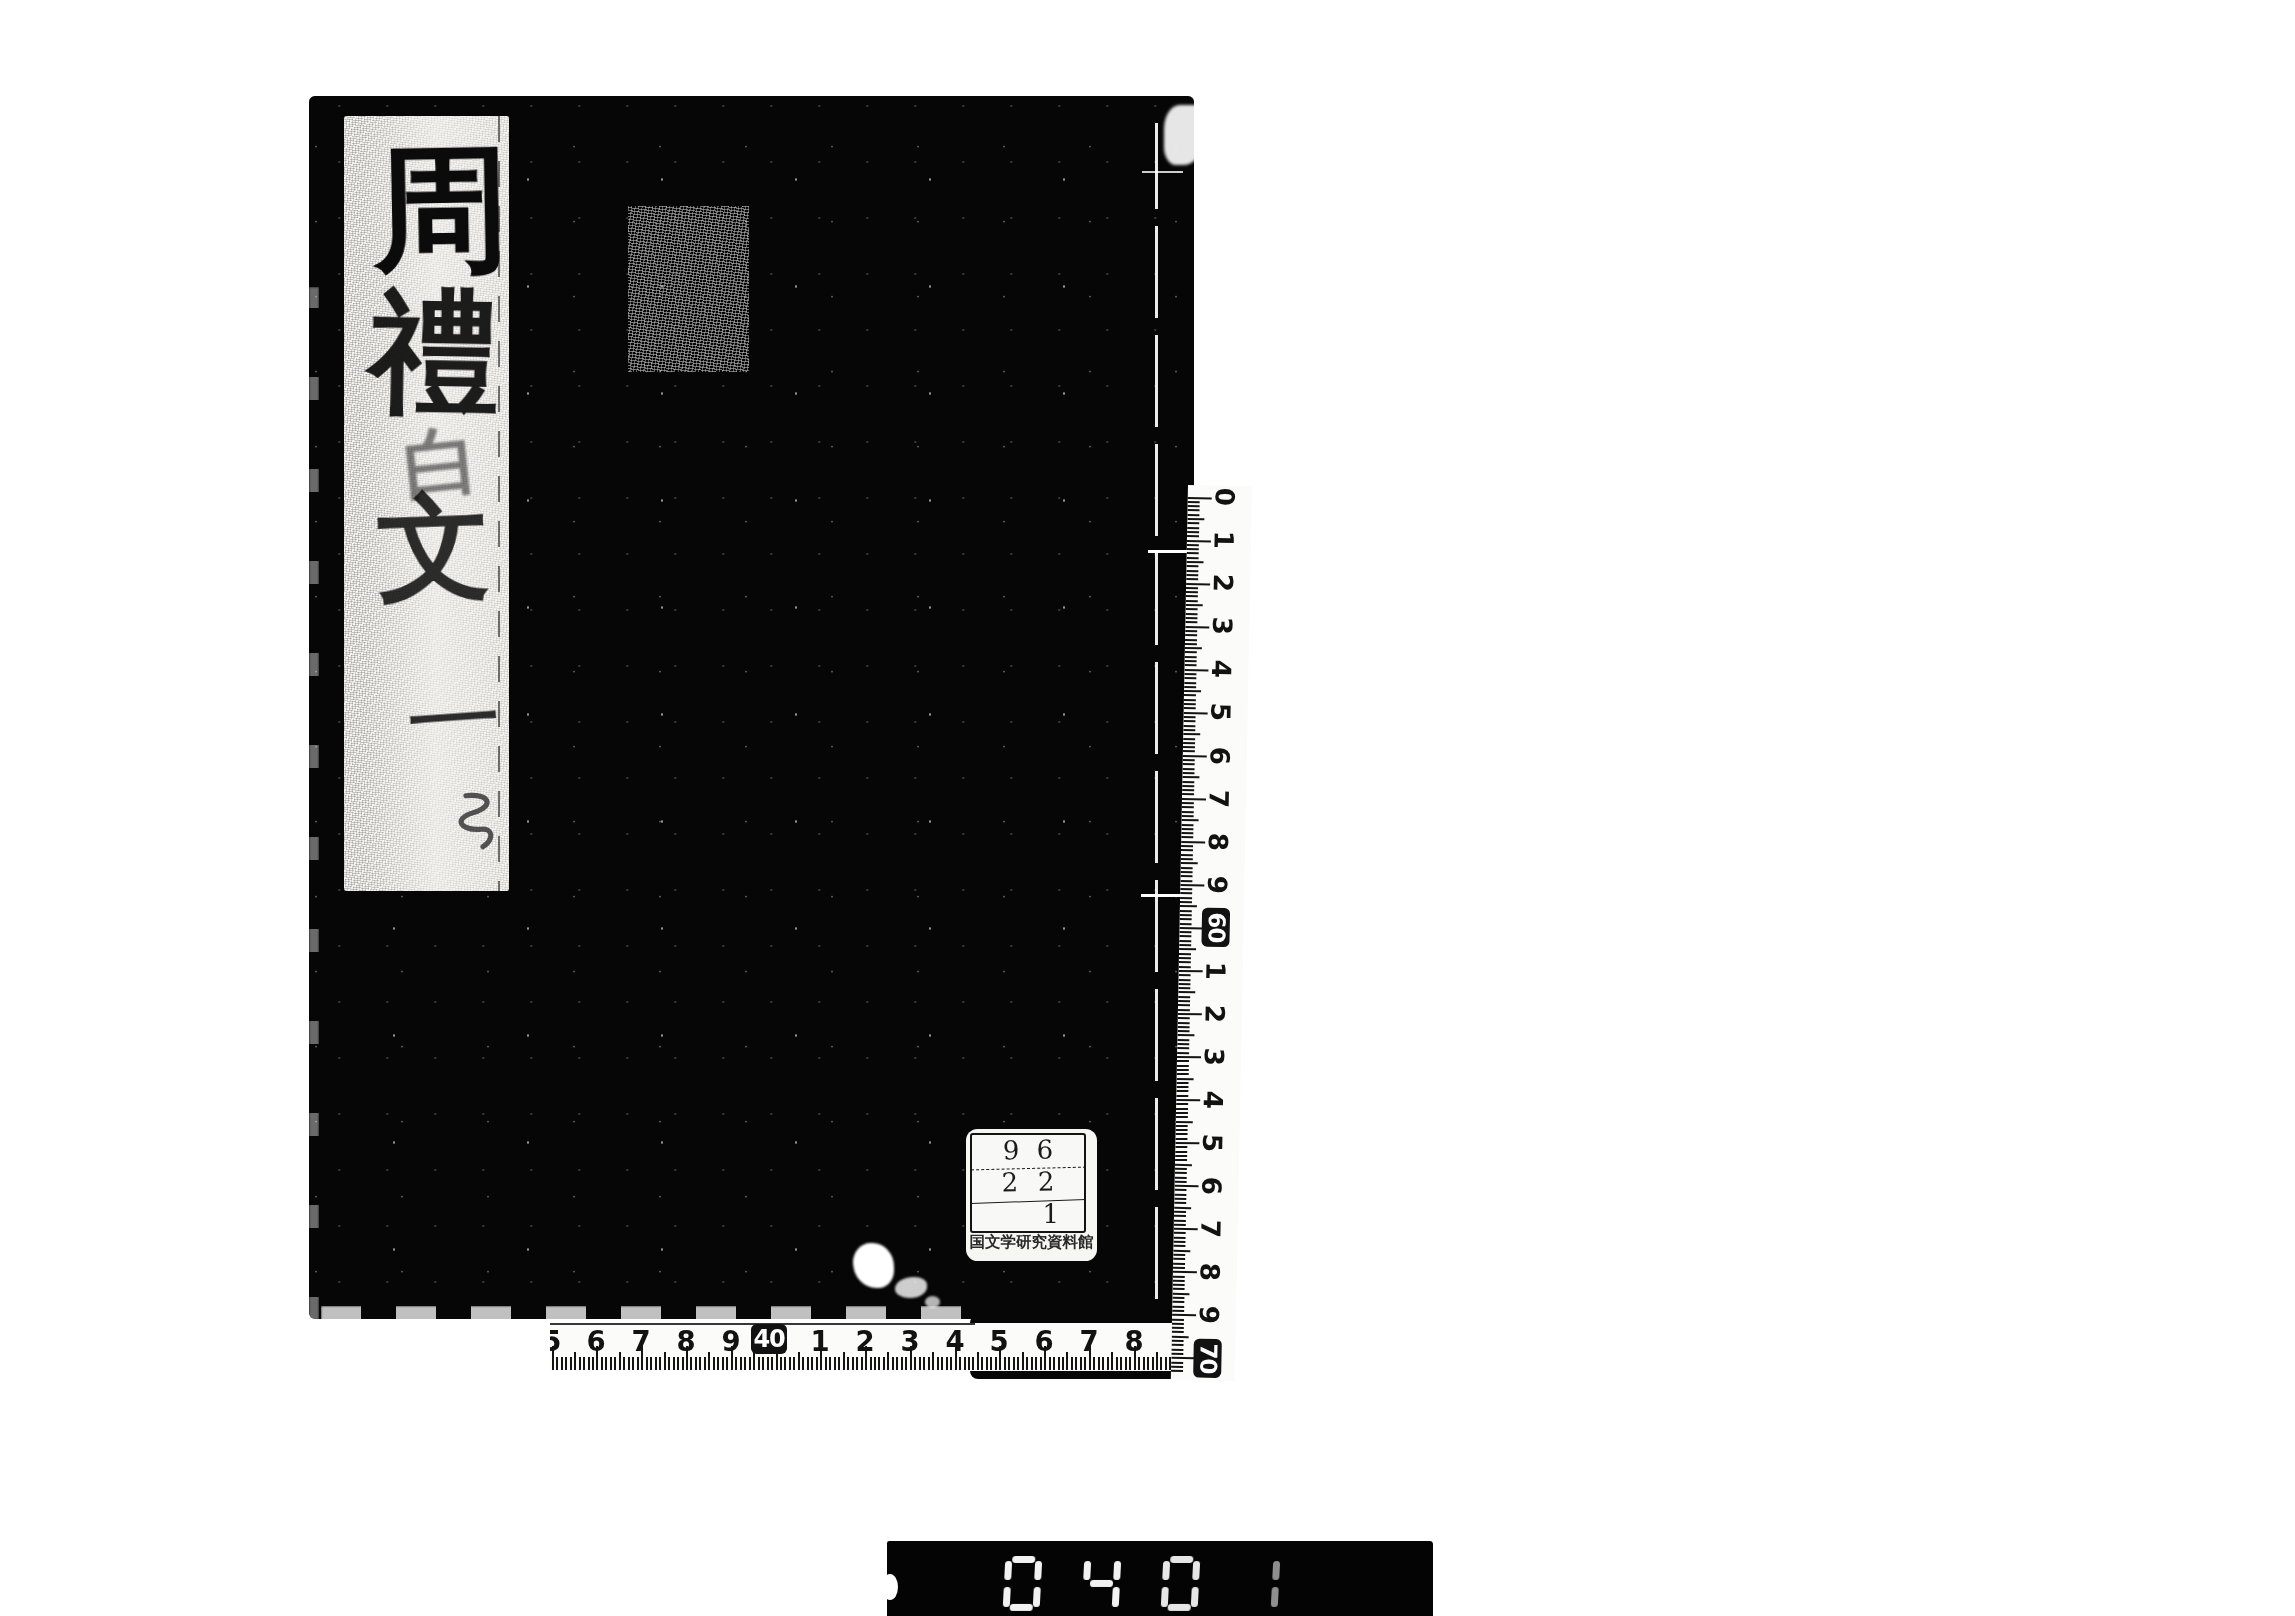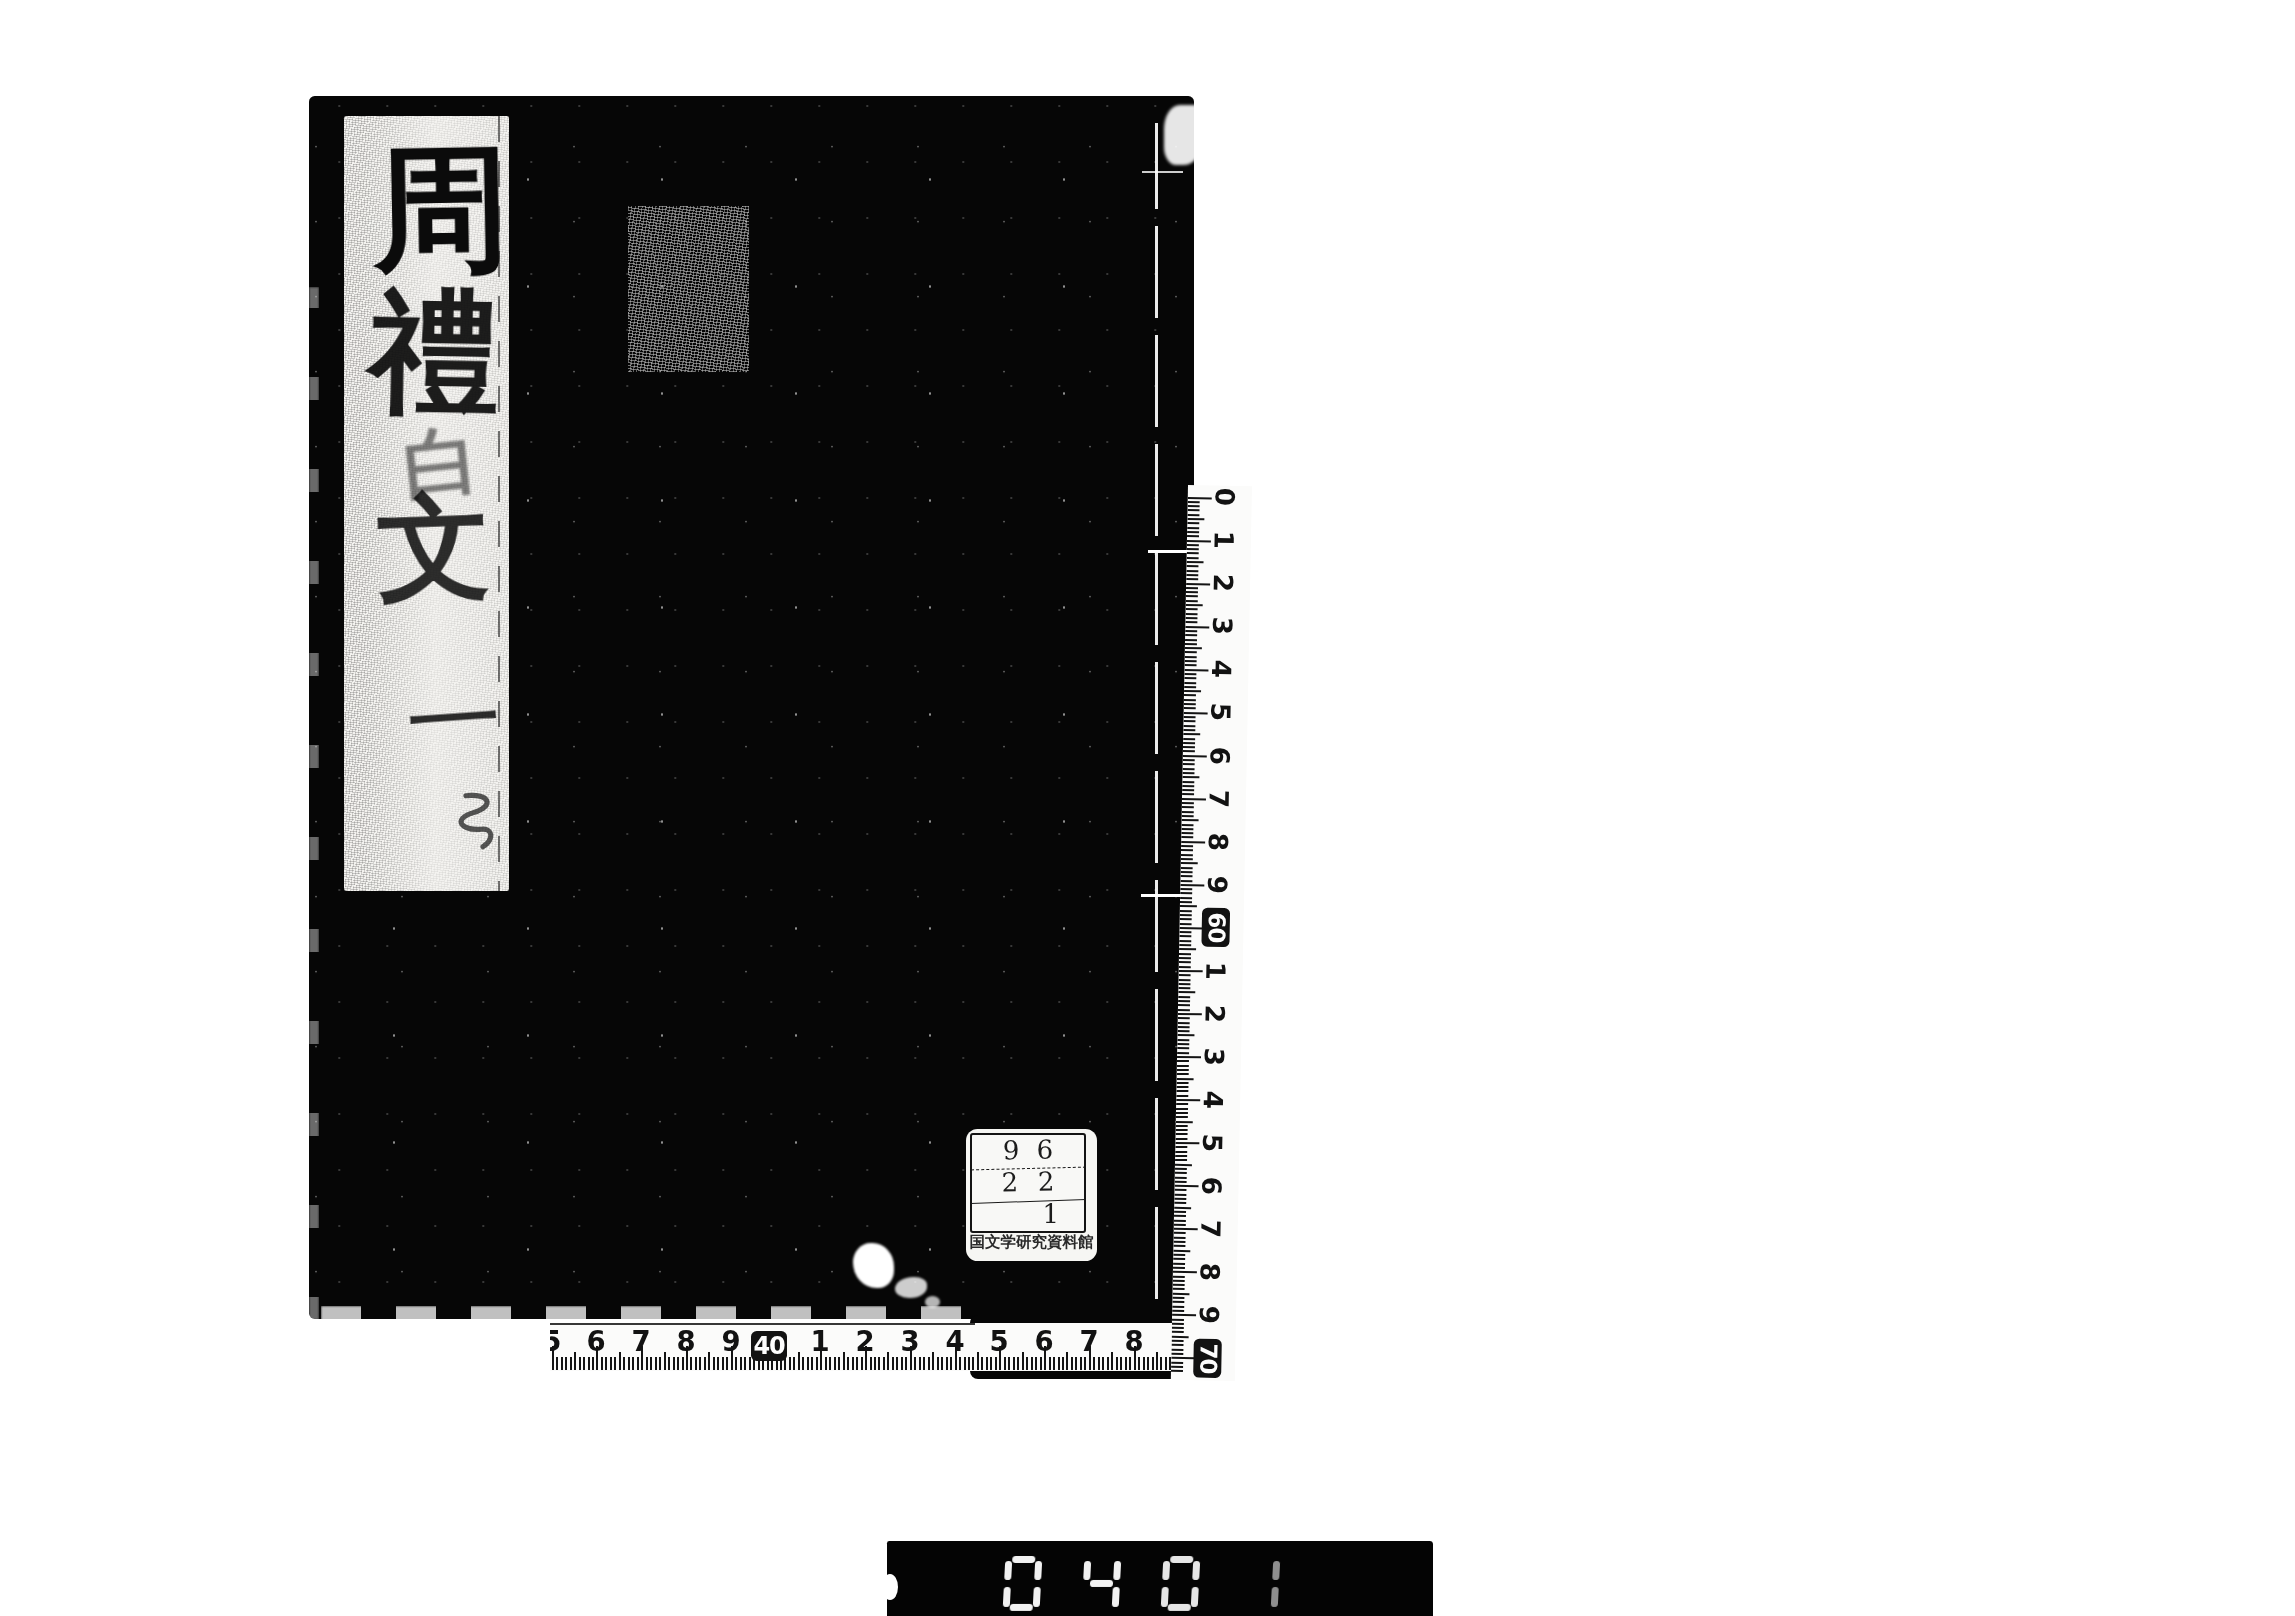--- a/index.html
+++ b/index.html
@@ -87,21 +87,21 @@
   .vnum{position:absolute;left:22px;width:29px;height:26.4px;text-align:center;line-height:26.4px;
         font-weight:bold;font-size:26.4px;color:#121212;transform:rotate(90deg);}
   .vnum.boxed{left:17px;width:39px;height:27.5px;line-height:27.5px;background:#121212;color:#fdfdfd;
         border-radius:5.7px;font-size:23px;letter-spacing:-1.1px;}
 
   .hruler{position:absolute;left:550px;top:1323px;width:623px;height:48px;background:#fbfbfa;overflow:hidden;}
   .hruler-edge{position:absolute;left:0;top:0;width:425px;height:1.7px;background:#141414;opacity:.85;}
   .htick{position:absolute;bottom:1.1px;width:2px;background:#141414;}
   .htick.s{height:12.6px;}.htick.m{height:18px;}.htick.l{height:24px;}
   .hnum{position:absolute;top:2.3px;width:32px;text-align:center;font-weight:bold;font-size:27.5px;color:#121212;}
-  .hnum.boxed{top:8px;width:36px;height:30px;line-height:30px;background:#121212;color:#fdfdfd;
+  .hnum.boxed{top:1px;width:36px;height:30px;line-height:30px;background:#121212;color:#fdfdfd;
         border-radius:5.7px;font-size:24px;letter-spacing:-1.1px;}
 
   
   .counter{position:absolute;left:887px;top:1541px;width:546px;height:76px;background:#040404;
            border-radius:2.3px 3.4px 0 0;}
   .counter-notch{position:absolute;left:-4.6px;top:33px;width:16px;height:26.4px;background:#fff;border-radius:50%;}
   .seg-digit{position:absolute;width:37px;height:55px;transform:skewX(-3deg);}
   .seg{position:absolute;background:#fff;border-radius:3.4px;filter:blur(0.7px);}
 </style>
 </head>

